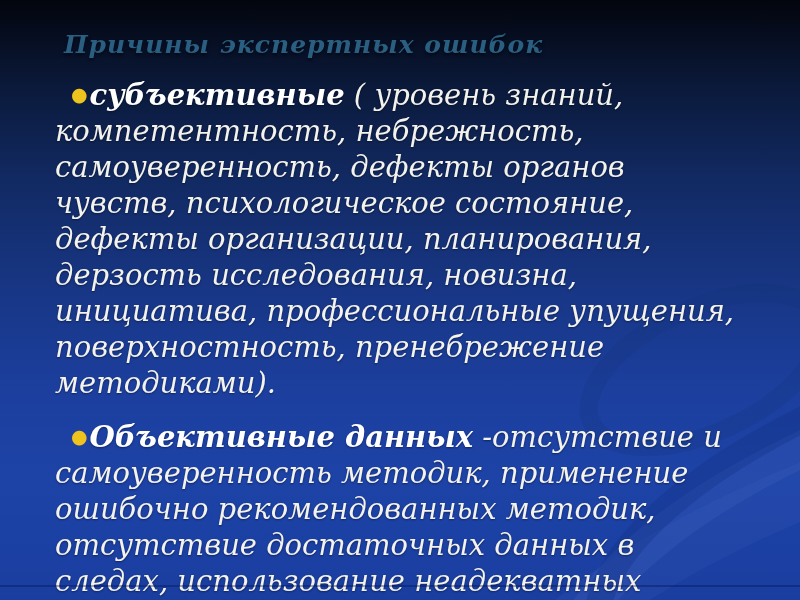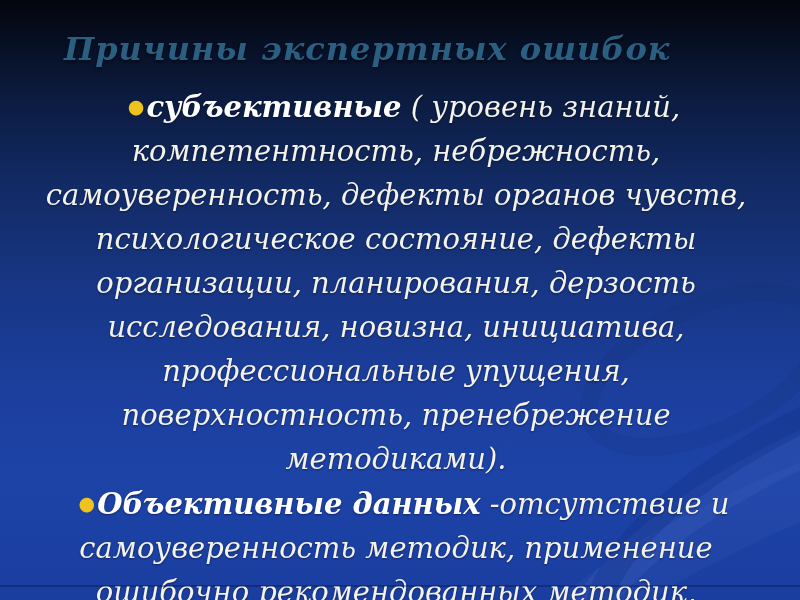--- a/index.html
+++ b/index.html
@@ -27,39 +27,38 @@
   }
   .swirl{
     position:absolute;left:0;top:0;width:800px;height:600px;
     pointer-events:none;
   }
   .title{
     position:relative;
     margin:30px 40px 0 64px;
     font-style:italic;
     font-weight:bold;
-    font-size:32px;
+    font-size:25px;
     letter-spacing:1px;
     color:var(--title-color);
     text-shadow:0 2px 3px rgba(0,0,0,0.55);
     white-space:nowrap;
   }
   .content{
     position:relative;
     margin:16px 46px 0 38px;
   }
   .bullet-para{
-    margin:0;
+    margin:17px;
     text-indent:16px;
     font-style:italic;
     font-size:29px;
-    line-height:44px;
+    line-height:36px;
     color:var(--body-color);
     text-shadow:0 1px 2px rgba(0,0,20,0.45);
-    text-align:center;
   }
   .bullet-para .bullet{
     font-style:normal;
     font-size:19px;
     color:var(--bullet-color);
     vertical-align:4px;
     margin-right:2px;
     text-shadow:none;
   }
   .bullet-para .bold{

